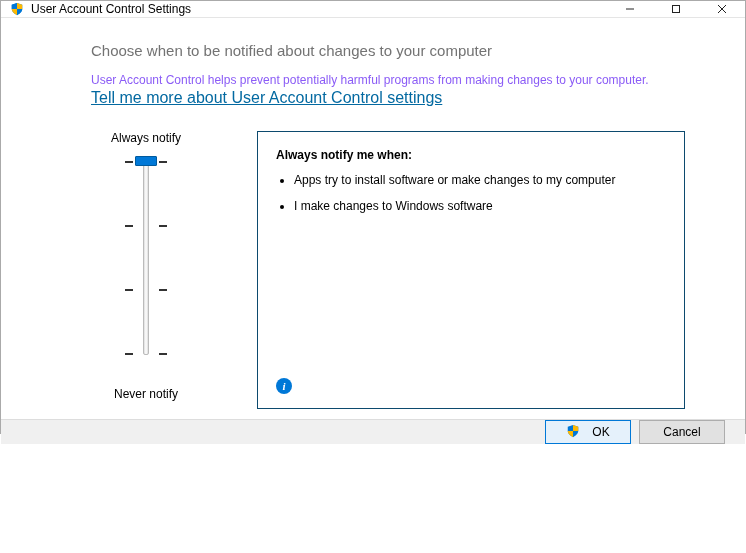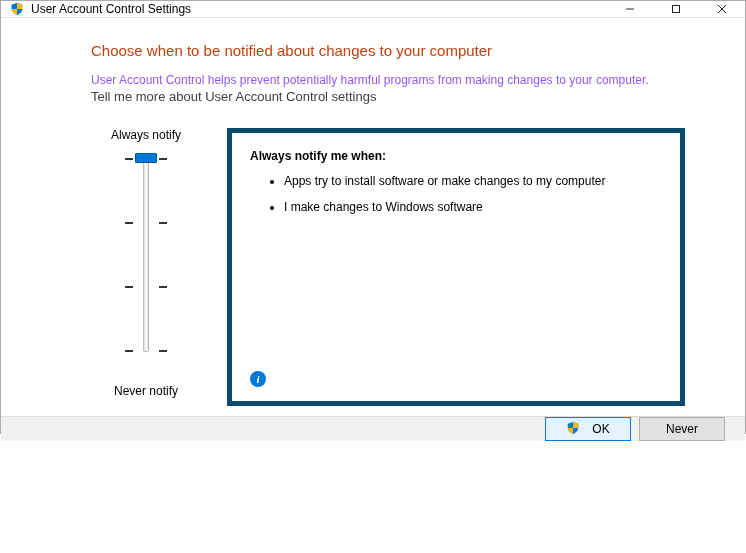--- a/index.html
+++ b/index.html
@@ -44,37 +44,38 @@
       color: #222;
       cursor: default;
     }
     .content {
       flex: 1;
       padding: 24px 60px 10px 90px;
       color: #000;
     }
     .heading {
       font-size: 15px;
-      color: #c2410c;
+      color: #737373;
       margin-bottom: 14px;
     }
     .desc {
       font-size: 12px;
       color: #8b5cf6;
       margin-bottom: 2px;
     }
     .link {
-      color: #404040;
-      font-size: 13px;
+      color: #0369a1;
+      text-decoration: underline;
+      font-size: 16px;
       cursor: pointer;
     }
     .body-row {
       margin-top: 24px;
       display: flex;
-      gap: 26px;
+      gap: 56px;
     }
     .slider-col {
       width: 110px;
       display: flex;
       flex-direction: column;
       align-items: center;
     }
     .slider-label-top, .slider-label-bottom {
       font-size: 12px;
       color: #000;
@@ -116,39 +117,38 @@
       position: absolute;
       width: 22px; height: 10px;
       background: #0078d7;
       border: 1px solid #005a9e;
       left: 50%; transform: translateX(-50%);
       border-radius: 1px;
       cursor: pointer;
     }
     .info-panel {
       flex: 1;
-      border: 5px solid #0c4a6e;
+      border: 1px solid #0c4a6e;
       padding: 16px 18px 14px 18px;
       min-height: 220px;
       display: flex;
       flex-direction: column;
     }
     .info-title {
       font-weight: 600;
       font-size: 12px;
       margin-bottom: 10px;
     }
     .info-list {
       padding-left: 18px;
       font-size: 12px;
     }
     .info-list li {
       margin-bottom: 10px;
       line-height: 1.35;
-      margin-left: 16px;
     }
     .info-rec {
       margin-top: auto;
       display: flex;
       gap: 10px;
       align-items: flex-start;
       font-size: 12px;
       padding-top: 10px;
     }
     .info-icon {
@@ -267,17 +267,17 @@
       <span>
         <svg class="shield-svg" viewBox="0 0 16 16">
           <path d="M8 1 L14 3 V8 C14 12 8 15 8 15 C8 15 2 12 2 8 V3 Z" fill="#0078d7"></path>
           <path d="M8 1 L14 3 V8 L8 8 Z" fill="#ffb900"></path>
           <path d="M8 8 L8 15 C8 15 2 12 2 8 L8 8 Z" fill="#ffb900"></path>
         </svg>
       </span>
       <span>OK</span>
     </button>
     <button class="btn">
-      <span>Never</span>
+      <span>Cancel</span>
     </button>
   </div>
 
 </div>
 
 </body></html>

